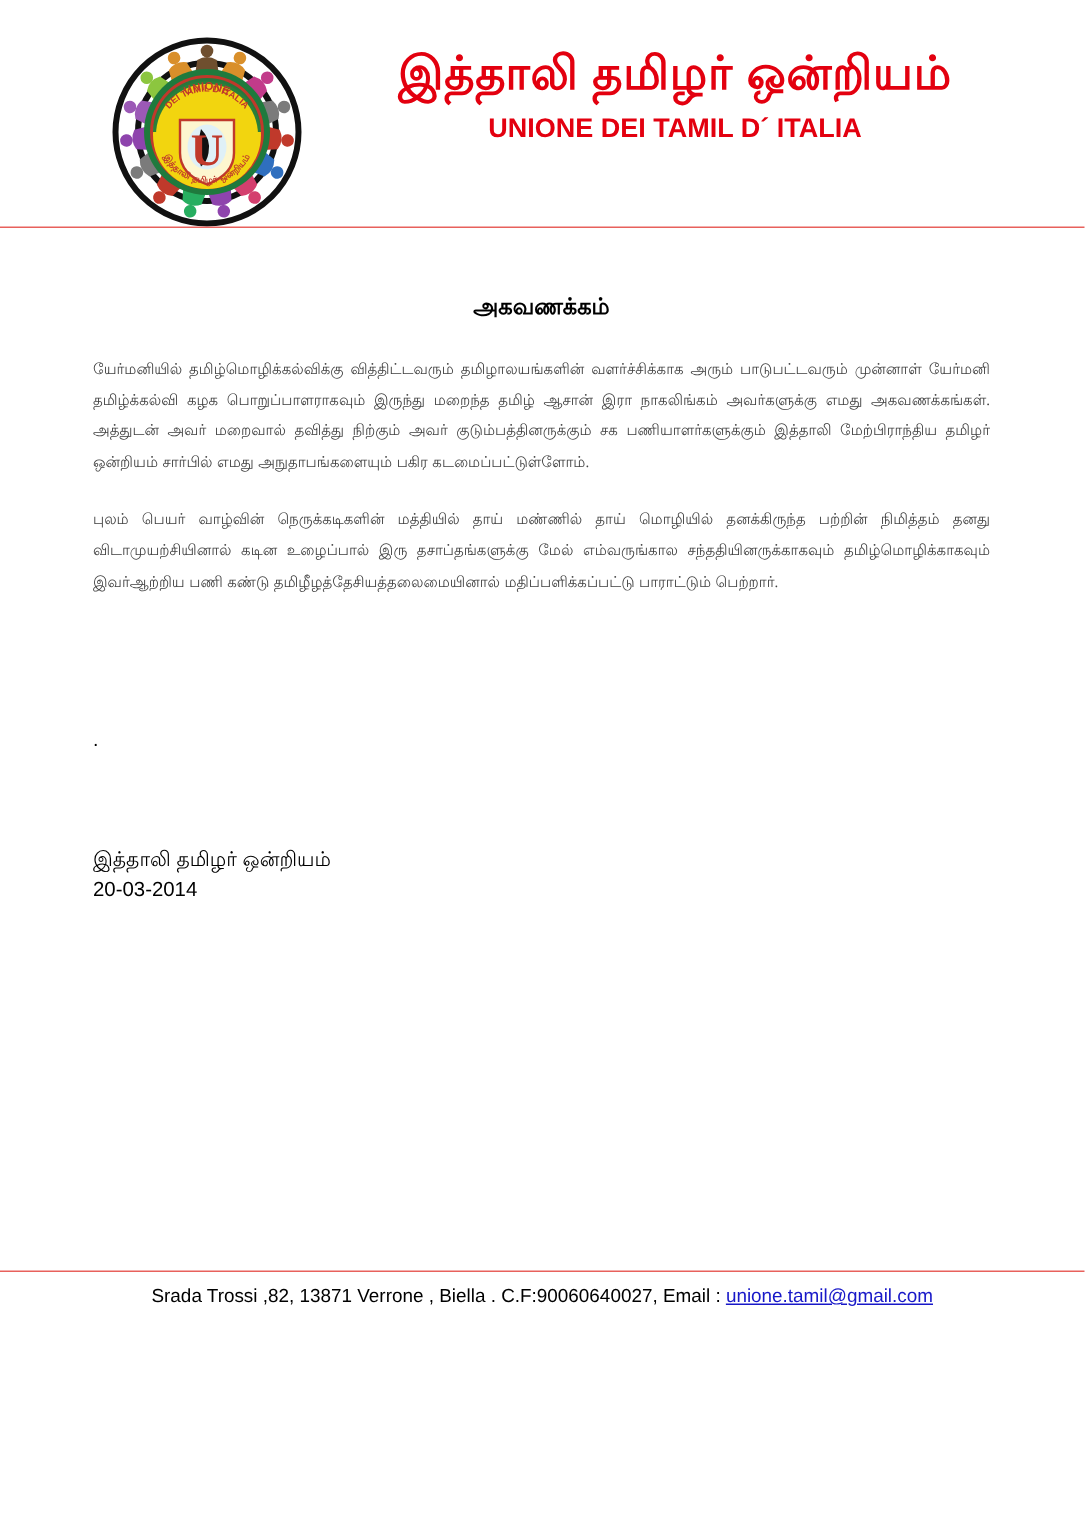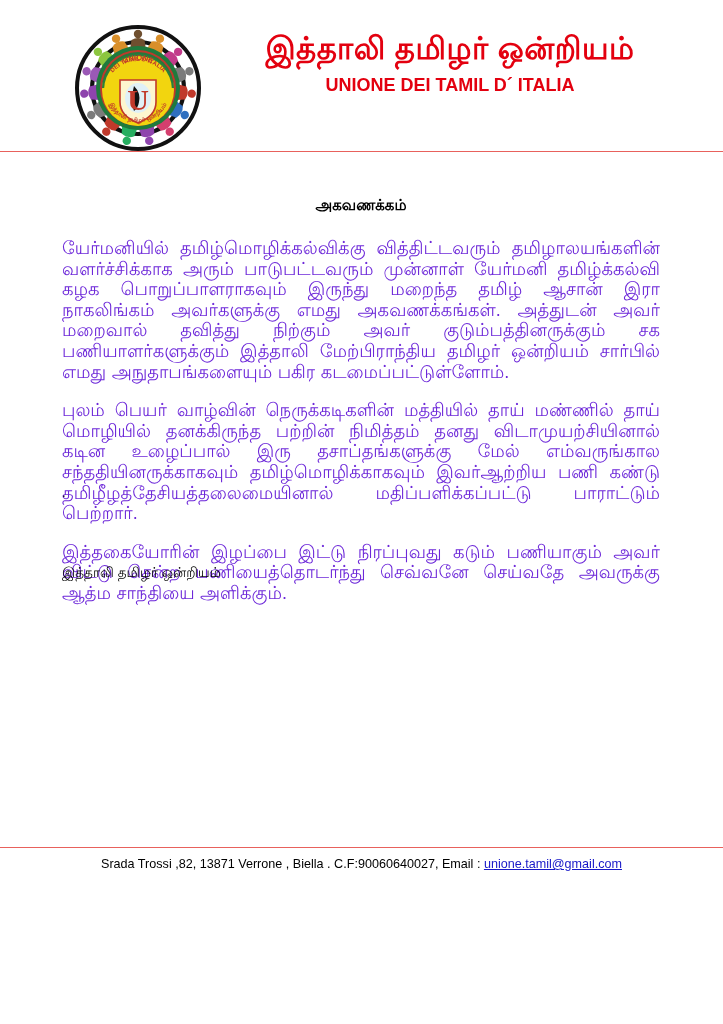--- a/index.html
+++ b/index.html
@@ -78,25 +78,25 @@
     text-align: center;
     font-weight: bold;
     font-size: 15px;
     color: #000000;
     margin: 0 0 22px 0;
     font-family: "Liberation Sans", "DejaVu Sans", sans-serif;
   }
   .para {
     text-align: justify;
     text-align-last: left;
-    font-size: 18px;
+    font-size: 10px;
     line-height: 20.6px;
-    color: #6d28d9;
+    color: #404040;
     margin: 0 0 18px 0;
-    font-family: Liberation Sans, sans-serif;
+    font-family: Liberation Serif, serif;
     word-spacing: 0.5px;
   }
   .stray-dot {
     position: absolute;
     left: 0px;
     top: 290px;
     font-size: 13px;
     color: #000;
     line-height: 1;
   }
@@ -255,21 +255,21 @@
 </div>
 
 <div class="rule-header"></div>
 
 <div class="doc-body">
   <div class="doc-heading">அகவணக்கம்</div>
 
   <p class="para">யேர்மனியில் தமிழ்மொழிக்கல்விக்கு வித்திட்டவரும் தமிழாலயங்களின் வளர்ச்சிக்காக அரும் பாடுபட்டவரும் முன்னாள் யேர்மனி தமிழ்க்கல்வி கழக பொறுப்பாளராகவும் இருந்து மறைந்த தமிழ் ஆசான் இரா நாகலிங்கம் அவர்களுக்கு எமது அகவணக்கங்கள். அத்துடன் அவர் மறைவால் தவித்து நிற்கும் அவர் குடும்பத்தினருக்கும் சக பணியாளர்களுக்கும் இத்தாலி மேற்பிராந்திய தமிழர் ஒன்றியம் சார்பில் எமது அநுதாபங்களையும் பகிர கடமைப்பட்டுள்ளோம்.</p>
   <p class="para">புலம் பெயர் வாழ்வின் நெருக்கடிகளின் மத்தியில் தாய் மண்ணில் தாய் மொழியில் தனக்கிருந்த பற்றின் நிமித்தம் தனது விடாமுயற்சியினால் கடின உழைப்பால் இரு தசாப்தங்களுக்கு மேல் எம்வருங்கால சந்ததியினருக்காகவும் தமிழ்மொழிக்காகவும் இவர்ஆற்றிய பணி கண்டு தமிழீழத்தேசியத்தலைமையினால் மதிப்பளிக்கப்பட்டு பாராட்டும் பெற்றார்.</p>
   <div class="stray-dot">.</div>
-  <p class="para">இத்தகையோரின் இழப்பை இட்டு நிரப்புவது கடும் பணியாகும் அவர் விட்டு சென்ற பணியைத்தொடர்ந்து செவ்வனே செய்வதே அவருக்கு ஆத்ம சாந்தியை அளிக்கும்.</p>
 </div>
 
 <div class="signature">
   <div class="sign-org">இத்தாலி தமிழர் ஒன்றியம்</div>
+  <div class="sign-date">20-03-2014</div>
 </div>
 
 <div class="rule-footer"></div>
 <div class="footer-text"><span>Srada Trossi ,82, 13871 Verrone , Biella . C.F:90060640027, Email : </span><a class="footer-email" href="#">unione.tamil@gmail.com</a></div>
 
 </body></html>

